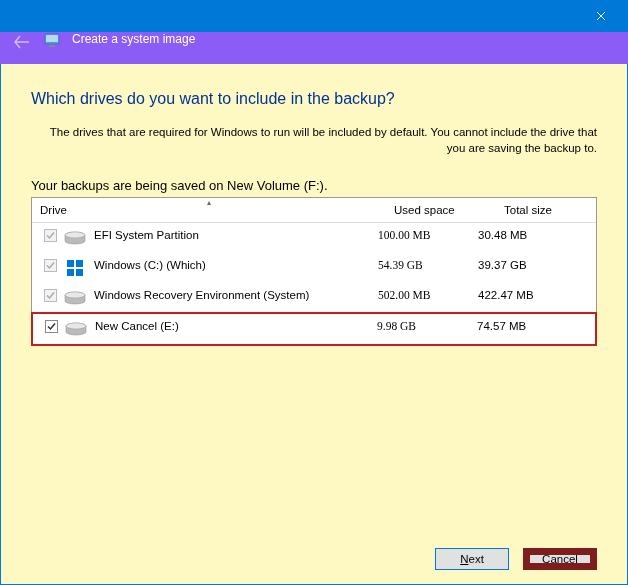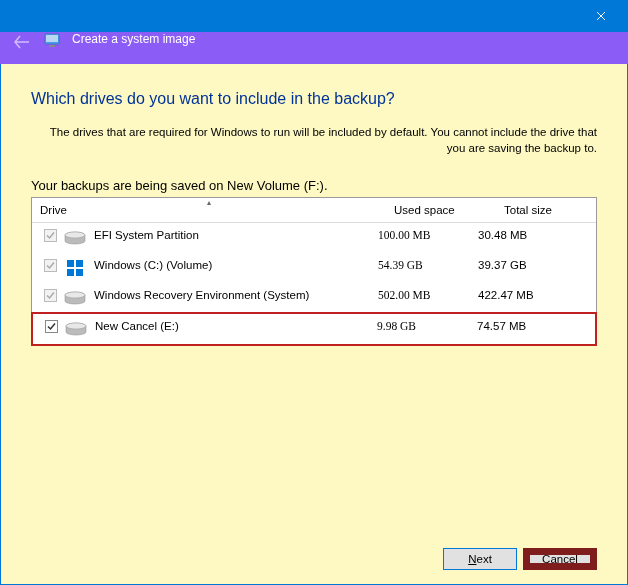--- a/index.html
+++ b/index.html
@@ -36,21 +36,21 @@
 .checkbox.disabled { background: #f2f2f2; border-color: #bbb; }
 .checkbox.disabled .checkmark { stroke: #aaa; }
 .checkbox .checkmark { stroke: #333; }
 .drive-icon { width: 22px; height: 18px; margin-right: 8px; display: flex; align-items: center; justify-content: center; }
 .drive-name { flex: 1; }
 .col-size { width: 100px; font-family: Liberation Serif, serif; }
 .col-used { width: 110px; }
 
 .spacer { flex: 1; }
 
-.footer { display: flex; justify-content: flex-end; gap: 6px; padding: 6px 0 0 0; }
+.footer { display: flex; justify-content: flex-end; gap: 14px; padding: 6px 0 0 0; }
 .btn { min-width: 74px; height: 22px; font-size: 11.5px; background: #e1e1e1; border: 7px solid #7f1d1d; cursor: pointer; display: flex; align-items: center; justify-content: center; }
 .btn.primary { border: 1.5px solid #0078d7; }
 .btn .underline { text-decoration: underline; }
 </style>
 </head>
 <body>
 
 <div class="titlebar">
   <div class="close-btn">
     <svg viewBox="0 0 10 10">
@@ -118,21 +118,21 @@
             </div>
           </div>
           <div class="drive-icon">
             <svg width="18" height="18" viewBox="0 0 18 18">
               <rect x="1" y="1" width="7" height="7" fill="#0078d7"></rect>
               <rect x="10" y="1" width="7" height="7" fill="#0078d7"></rect>
               <rect x="1" y="10" width="7" height="7" fill="#0078d7"></rect>
               <rect x="10" y="10" width="7" height="7" fill="#0078d7"></rect>
             </svg>
           </div>
-          <div class="drive-name">Windows (C:) (Volume)</div>
+          <div class="drive-name">Windows (C:) (Which)</div>
           <div class="col-size">54.39 GB</div>
           <div class="col-used">39.37 GB</div>
         </div>
         <div class="trow">
           <div class="cb-cell">
             <div class="checkbox disabled">
               <svg width="11" height="11" viewBox="0 0 11 11">
                 <path class="checkmark" d="M2 5.5 L4.5 8 L9 2.5" fill="none" stroke-width="1.5"></path>
               </svg>
             </div>

